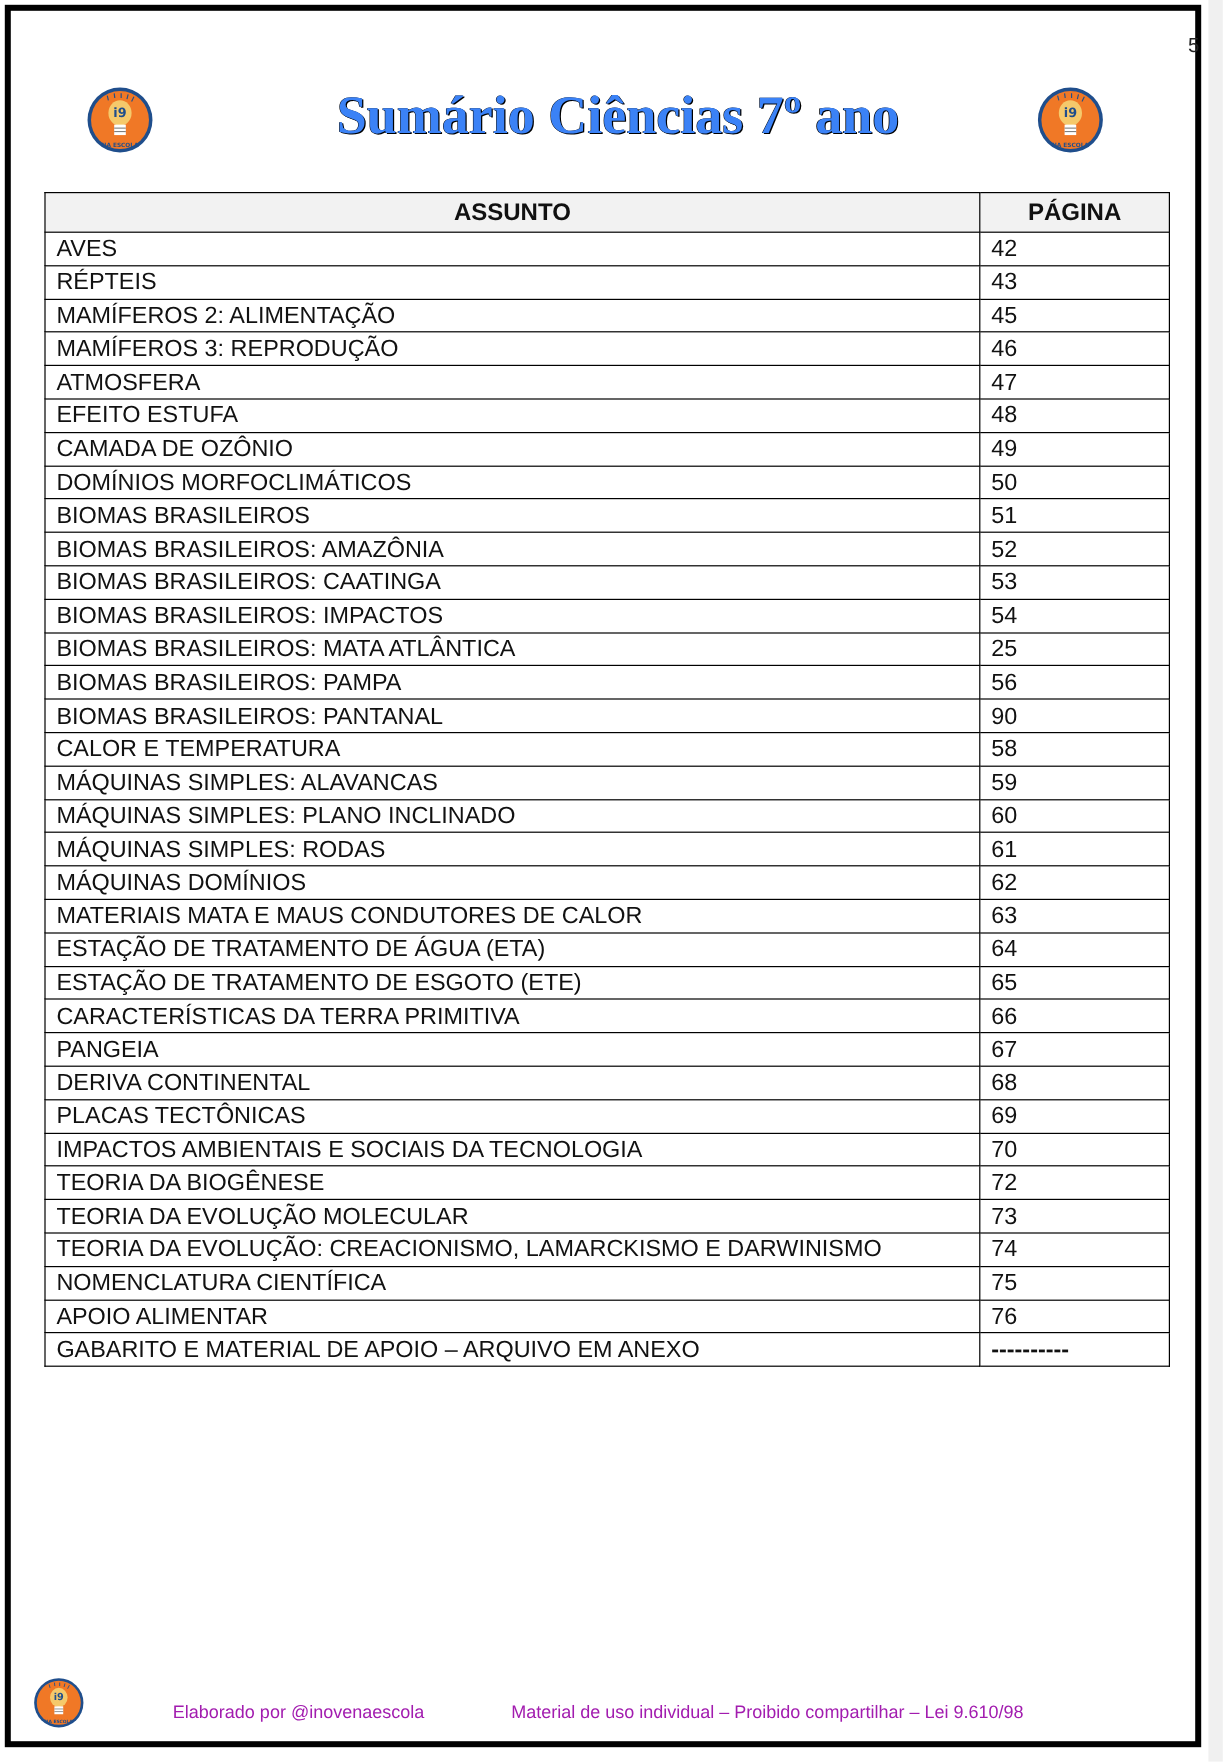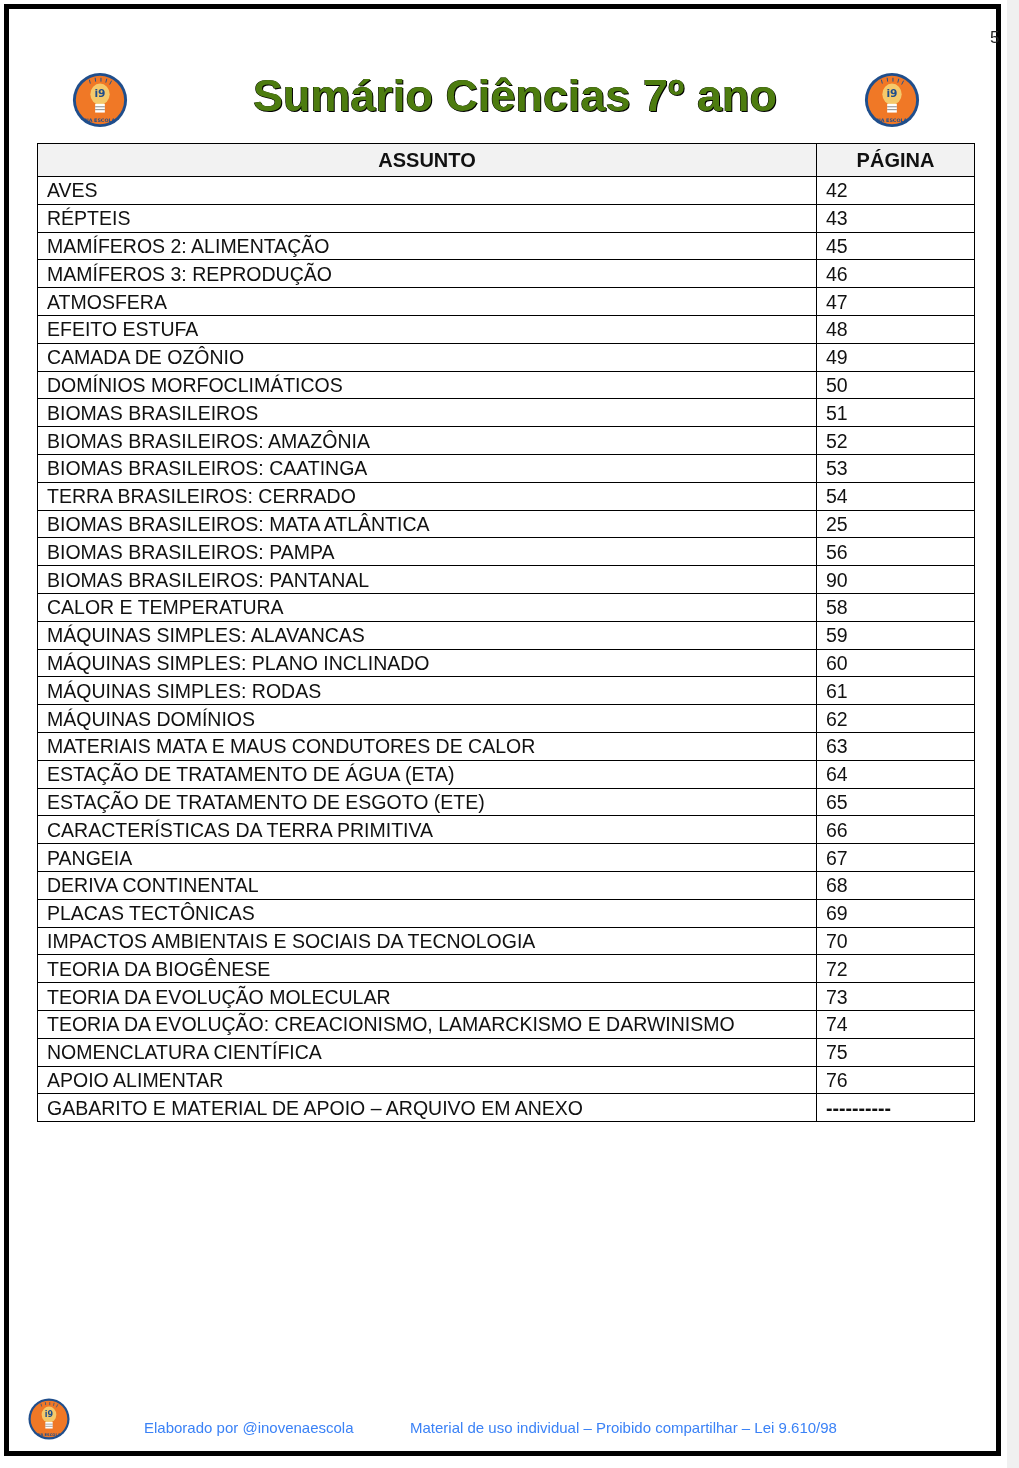--- a/index.html
+++ b/index.html
@@ -13,42 +13,42 @@
     position: absolute; left: 990px; top: 28px; font-size: 17px; color: #222;
     font-family: "Liberation Sans", sans-serif;
   }
   .logo { position: absolute; width: 58px; height: 58px; }
   .logo svg { width: 100%; height: 100%; display: block; }
   .logo-left { left: 71px; top: 71px; }
   .logo-right { left: 863px; top: 71px; }
   .logo-footer { left: 27px; top: 1396px; width: 44px; height: 46px; }
   .title {
     position: absolute; left: 150px; top: 70px; width: 730px; text-align: center;
-    font-family: Liberation Sans, sans-serif; font-weight: 900; font-size: 45px; color: #4d7c0f;
+    font-family: Liberation Serif, serif; font-weight: 900; font-size: 45px; color: #3b82f6;
     letter-spacing: 0px; text-shadow: 1px 1px 0 #000, -0.5px 0 0 #000;
   }
   table.toc {
-    position: absolute; left: 37px; top: 143px; width: 937px;
+    position: absolute; left: 37px; top: 160px; width: 937px;
     border-collapse: collapse; table-layout: fixed;
   }
   table.toc col.c1 { width: 779px; }
   table.toc col.c2 { width: 158px; }
   table.toc th, table.toc td {
     border: 1px solid #000; padding: 0 9px; font-size: 19.5px; color: #111;
     height: 26.8px; line-height: 26px; white-space: nowrap; overflow: hidden;
   }
   table.toc th { background: #f2f2f2; font-weight: bold; height: 32px; text-align: center; font-size: 20px; }
   table.toc td.page { }
   table.toc td.page.dashes { font-weight: bold; letter-spacing: 0px; }
   .footer-text {
-    position: absolute; top: 1419px; font-size: 15px; color: #3b82f6;
+    position: absolute; top: 1419px; font-size: 15px; color: #a21caf;
     font-family: "Liberation Sans", sans-serif;
   }
   .footer-left { left: 144px; }
-  .footer-right { left: 410px; }
+  .footer-right { left: 426px; }
 </style>
 </head>
 <body>
 
 <div class="page-frame"></div>
 <div class="right-strip"></div>
 
 <div class="page-number">5</div>
 
 <div class="logo logo-left">
@@ -141,21 +141,21 @@
       </tr>
       <tr>
         <td>BIOMAS BRASILEIROS: AMAZÔNIA</td>
         <td class="page">52</td>
       </tr>
       <tr>
         <td>BIOMAS BRASILEIROS: CAATINGA</td>
         <td class="page">53</td>
       </tr>
       <tr>
-        <td>TERRA BRASILEIROS: CERRADO</td>
+        <td>BIOMAS BRASILEIROS: IMPACTOS</td>
         <td class="page">54</td>
       </tr>
       <tr>
         <td>BIOMAS BRASILEIROS: MATA ATLÂNTICA</td>
         <td class="page">25</td>
       </tr>
       <tr>
         <td>BIOMAS BRASILEIROS: PAMPA</td>
         <td class="page">56</td>
       </tr>

